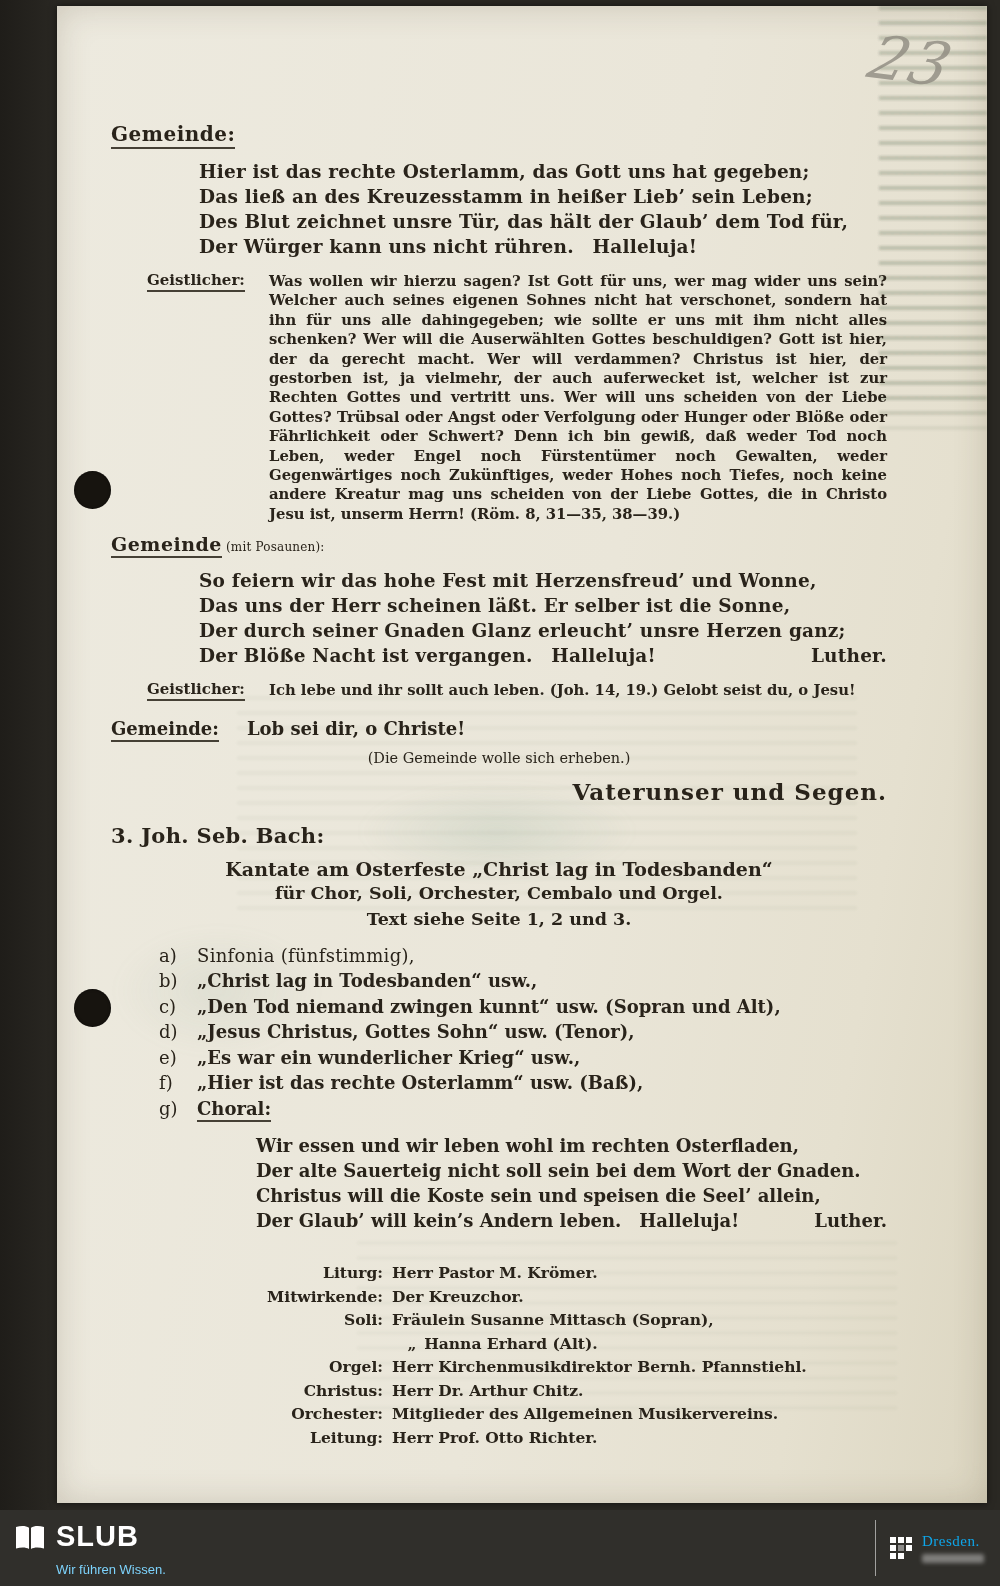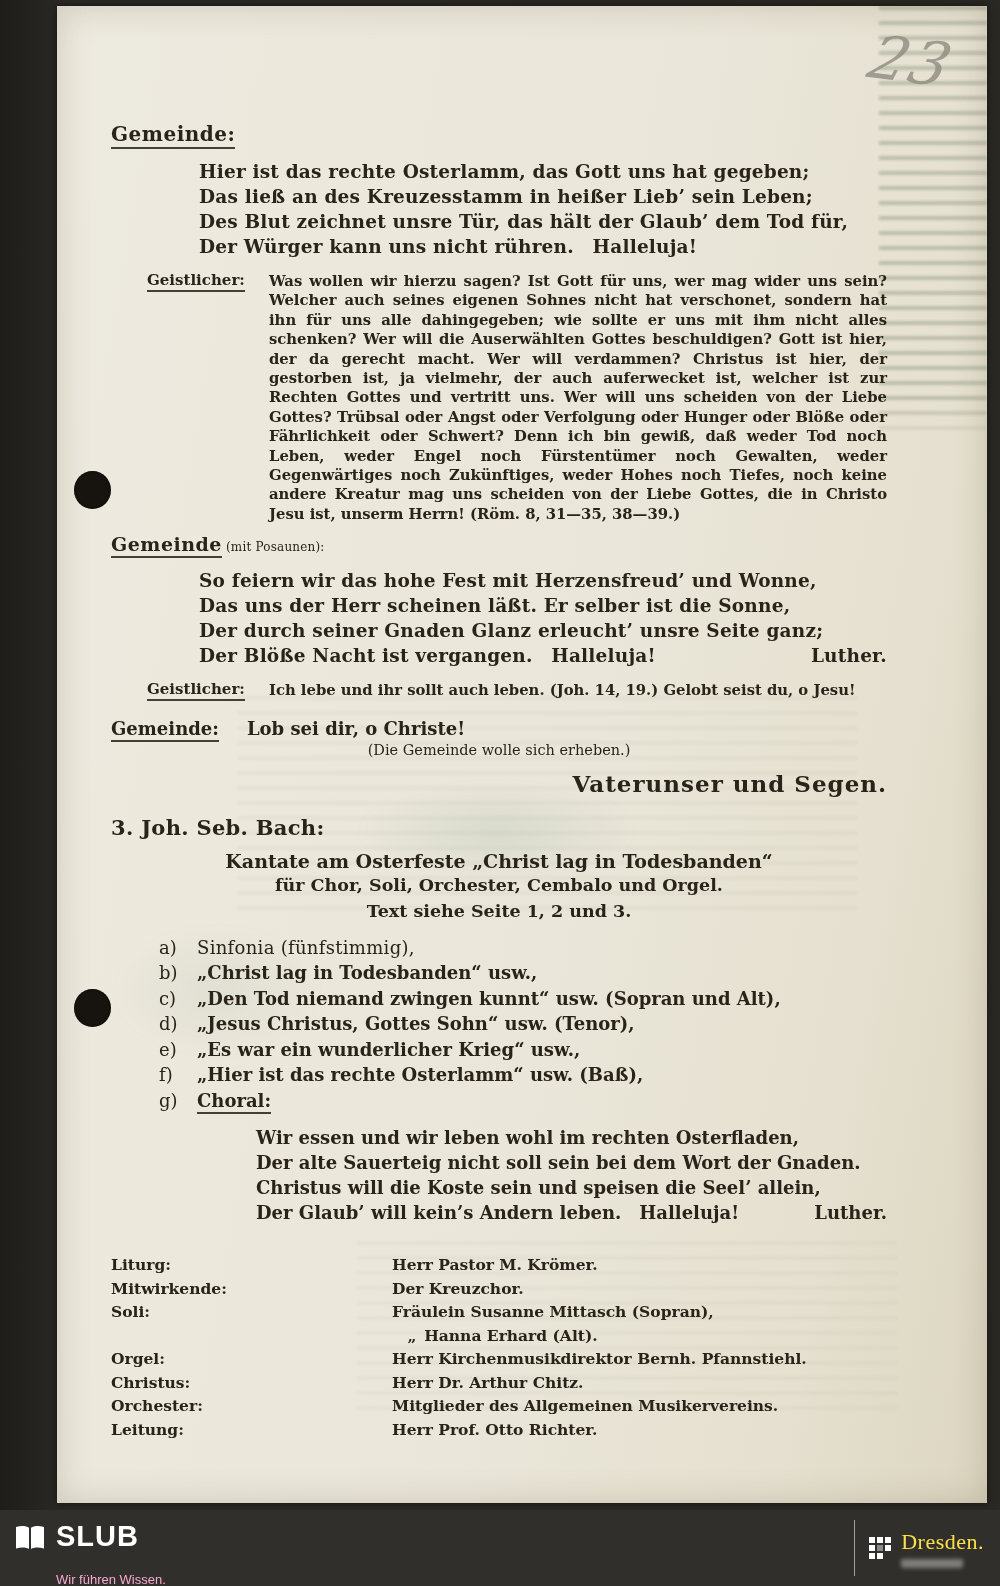--- a/index.html
+++ b/index.html
@@ -59,55 +59,55 @@
   .stz-last { display:flex; justify-content:space-between; }
   .author { font-weight:bold; }
 
   .g-row { display:flex; margin:12px 0 0 36px; font-size:14.8px; line-height:19.4px; }
   .g-label { flex:0 0 122px; font-weight:bold; font-size:15px; }
   .g-text { flex:1; text-align:justify; font-weight:bold; }
 
   .gemeinde-short { margin-top:18px; font-size:18px; font-weight:bold; }
   .gemeinde-short .resp { margin-left:28px; }
 
-  .rubric { margin-top:3px; text-align:center; font-size:14.5px; }
+  .rubric { margin-top:11px; text-align:center; font-size:14.5px; }
   .heading-center { margin-top:12px; text-align:right; font-size:23px;
     font-weight:bold; letter-spacing:1px; }
   .bach-heading { margin-top:18px; font-size:21px; font-weight:bold; letter-spacing:.3px; }
   .kantate-title { margin-top:10px; text-align:center; font-size:19px; font-weight:bold; }
   .kantate-forces { margin-top:3px; text-align:center; font-size:17.5px; font-weight:bold; }
   .kantate-note { margin-top:6px; text-align:center; font-size:14px; }
   .kantate-ref { margin-top:6px; text-align:center; font-size:17.5px; font-weight:bold; }
 
   .movements { margin:14px 0 0 48px; font-size:18px; line-height:25.5px; }
   .mv-row { display:flex; }
   .mv-letter { flex:0 0 38px; font-weight:normal; }
   .mv-text { font-weight:bold; }
   .mv-text.antiqua { font-weight:normal; letter-spacing:.3px; }
 
   .choral { margin:12px 0 0 145px; font-size:18px; font-weight:bold; line-height:25px; }
 
   .credits { margin-top:28px; font-size:15.5px; font-weight:bold; line-height:23.5px; }
   .credit-row { display:flex; }
-  .credit-label { flex:0 0 272px; }
+  .credit-label { flex:0 0 272px; text-align:right; }
   .credit-value { margin-left:9px; white-space:pre; }
 
   
   .footer { position:absolute; left:0; bottom:0; width:1000px; height:76px;
     background:#302f2b; display:flex; align-items:stretch;
     font-family:"Liberation Sans","DejaVu Sans",sans-serif; }
   .footer-left { display:flex; align-items:flex-start; gap:9px; padding:11px 0 0 13px; }
   .book-icon { margin-top:2px; }
   .slub-word { color:#fff; font-size:29px; font-weight:bold; letter-spacing:1px; line-height:30px; }
-  .slub-tag { color:#f9a8d4; font-size:13px; margin-top:21px; }
+  .slub-tag { color:#7dd3fc; font-size:13px; margin-top:11px; }
   .footer-right { position:absolute; right:0; top:0; height:76px;
     display:flex; align-items:center; gap:9px; padding-right:16px; }
   .footer-sep { width:1px; height:56px; background:rgba(255,255,255,.55); margin-right:4px; }
   .dresden-text { display:flex; flex-direction:column; }
-  .dresden-word { color:#fde047; font-size:22px; font-family:"Liberation Serif","DejaVu Serif",serif;
+  .dresden-word { color:#0ea5e9; font-size:15px; font-family:"Liberation Serif","DejaVu Serif",serif;
     letter-spacing:.5px; }
   .dresden-blur { margin-top:4px; width:62px; height:9px; background:rgba(255,255,255,.38);
     filter:blur(2px); border-radius:2px; }
 </style>
 </head>
 <body>
 
 <div class="stage">
 
   <div class="paper">
@@ -145,21 +145,21 @@
         <div class="g-text">Was wollen wir hierzu sagen? Ist Gott für uns, wer mag wider uns sein? Welcher auch seines eigenen Sohnes nicht hat verschonet, sondern hat ihn für uns alle dahingegeben; wie sollte er uns mit ihm nicht alles schenken? Wer will die Auserwählten Gottes beschuldigen? Gott ist hier, der da gerecht macht. Wer will verdammen? Christus ist hier, der gestorben ist, ja vielmehr, der auch auferwecket ist, welcher ist zur Rechten Gottes und vertritt uns. Wer will uns scheiden von der Liebe Gottes? Trübsal oder Angst oder Verfolgung oder Hunger oder Blöße oder Fährlichkeit oder Schwert? Denn ich bin gewiß, daß weder Tod noch Leben, weder Engel noch Fürstentümer noch Gewalten, weder Gegenwärtiges noch Zukünftiges, weder Hohes noch Tiefes, noch keine andere Kreatur mag uns scheiden von der Liebe Gottes, die in Christo Jesu ist, unserm Herrn! (Röm. 8, 31—35, 38—39.)</div>
       </div>
 
       <div class="speaker mt">
         <span class="ul">Gemeinde</span><span class="suffix"> (mit Posaunen):</span>
       </div>
 
       <div class="stanza">
         <div>So feiern wir das hohe Fest mit Herzensfreud’ und Wonne,</div>
         <div>Das uns der Herr scheinen läßt. Er selber ist die Sonne,</div>
-        <div>Der durch seiner Gnaden Glanz erleucht’ unsre Seite ganz;</div>
+        <div>Der durch seiner Gnaden Glanz erleucht’ unsre Herzen ganz;</div>
         <div class="stz-last">
           <span>Der Blöße Nacht ist vergangen. Halleluja!</span>
           <span class="author">Luther.</span>
         </div>
       </div>
 
       <div class="g-row">
         <div class="g-label">
           <span class="ul">Geistlicher:</span>
         </div>

